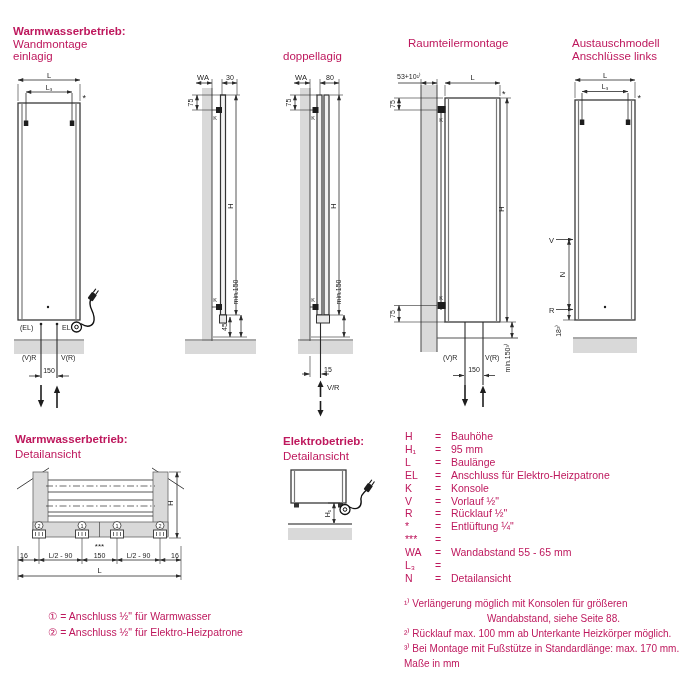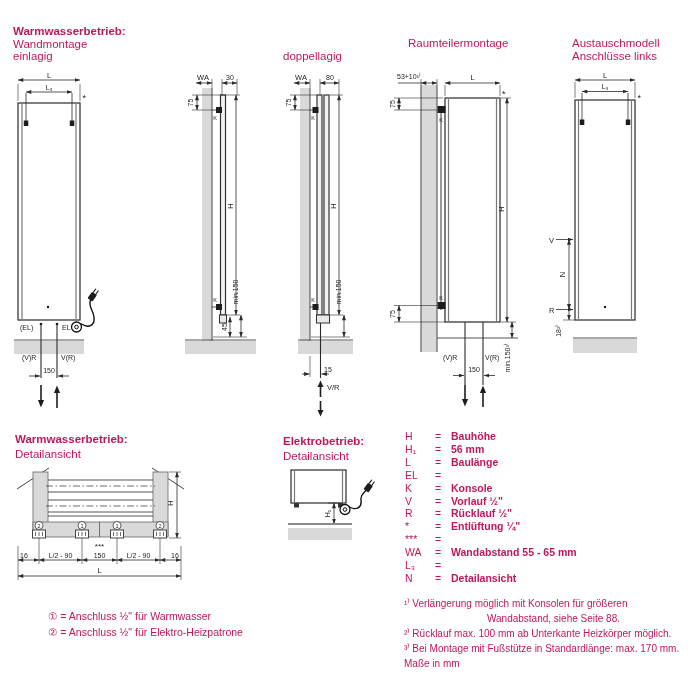--- a/index.html
+++ b/index.html
@@ -6,21 +6,21 @@
   .canvas{position:relative;width:700px;height:700px;background:#ffffff;
     font-family:"Liberation Sans",sans-serif;color:#be185d;overflow:hidden;}
   .abs{position:absolute;}
   .ttl{font-size:11.5px;line-height:12.5px;}
   .ttl .b{font-weight:bold;}
   .lh15{line-height:15px;}
   .legend{font-size:10.5px;line-height:12.9px;}
   .lrow{display:flex;}
   .lsym{width:30px;flex:0 0 30px;}
   .leq{width:16px;flex:0 0 16px;}
-  .ltext{flex:1;font-weight:bold;}
+  .ltext{flex:1;}
   .foot{font-size:10px;line-height:15px;}
   .foot .ind{padding-left:9px;text-align:center;}
   .units{}
   .cnotes{font-size:10.5px;line-height:15.5px;}
   svg{position:absolute;left:0;top:0;}
   svg text{font-family:"Liberation Sans",sans-serif;fill:#1d1d1d;}
   .f9{font-size:9px;} .f8{font-size:8px;} .f75{font-size:7.5px;}
   .f7{font-size:7px;} .f55{font-size:5.5px;}
   .mid{text-anchor:middle;} .st{text-anchor:start;}
   .ln{stroke:#2b2b2b;stroke-width:.8;fill:none;}
@@ -404,30 +404,31 @@
 
   <div class="abs legend" style="left:405px;top:430px;width:292px;">
     <div class="lrow">
         <span class="lsym">H</span>
         <span class="leq">=</span>
         <span class="ltext">Bauhöhe</span>
       </div>
     <div class="lrow">
         <span class="lsym">H₁</span>
         <span class="leq">=</span>
-        <span class="ltext">56 mm</span>
+        <span class="ltext">95 mm</span>
       </div>
     <div class="lrow">
         <span class="lsym">L</span>
         <span class="leq">=</span>
         <span class="ltext">Baulänge</span>
       </div>
     <div class="lrow">
         <span class="lsym">EL</span>
         <span class="leq">=</span>
+        <span class="ltext">Anschluss für Elektro-Heizpatrone</span>
       </div>
     <div class="lrow">
         <span class="lsym">K</span>
         <span class="leq">=</span>
         <span class="ltext">Konsole</span>
       </div>
     <div class="lrow">
         <span class="lsym">V</span>
         <span class="leq">=</span>
         <span class="ltext">Vorlauf ½"</span>

